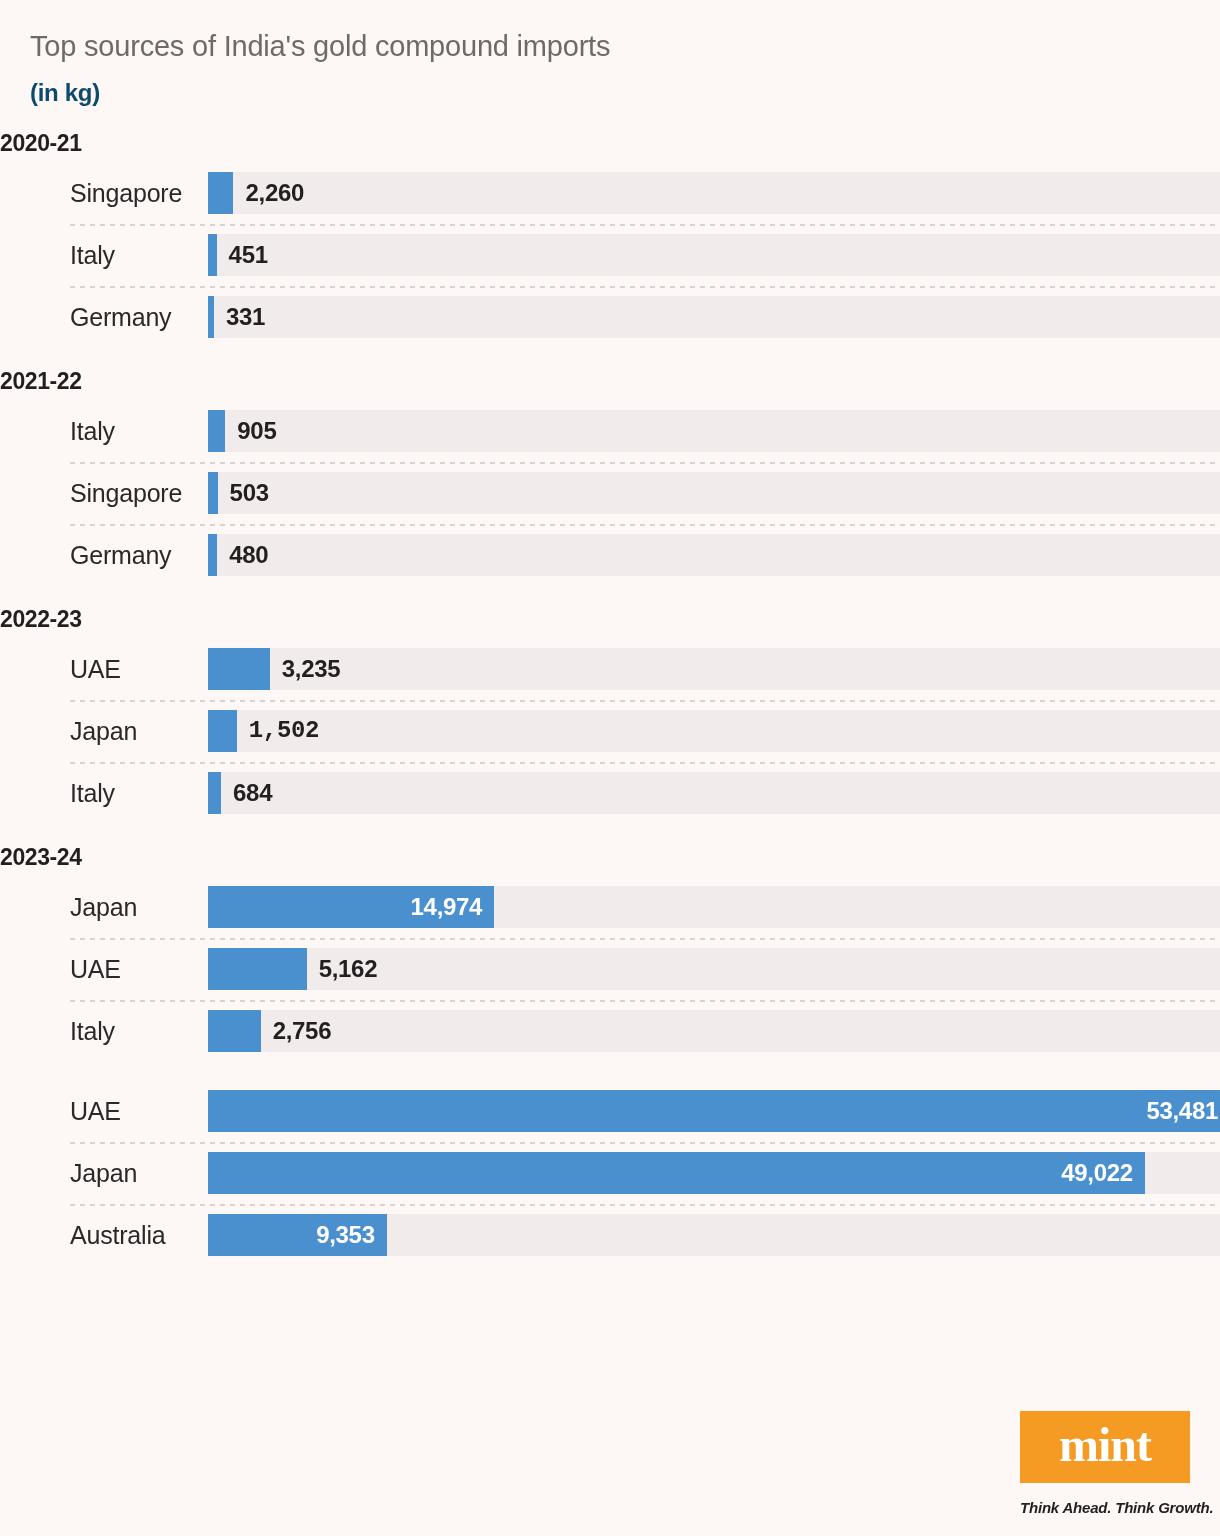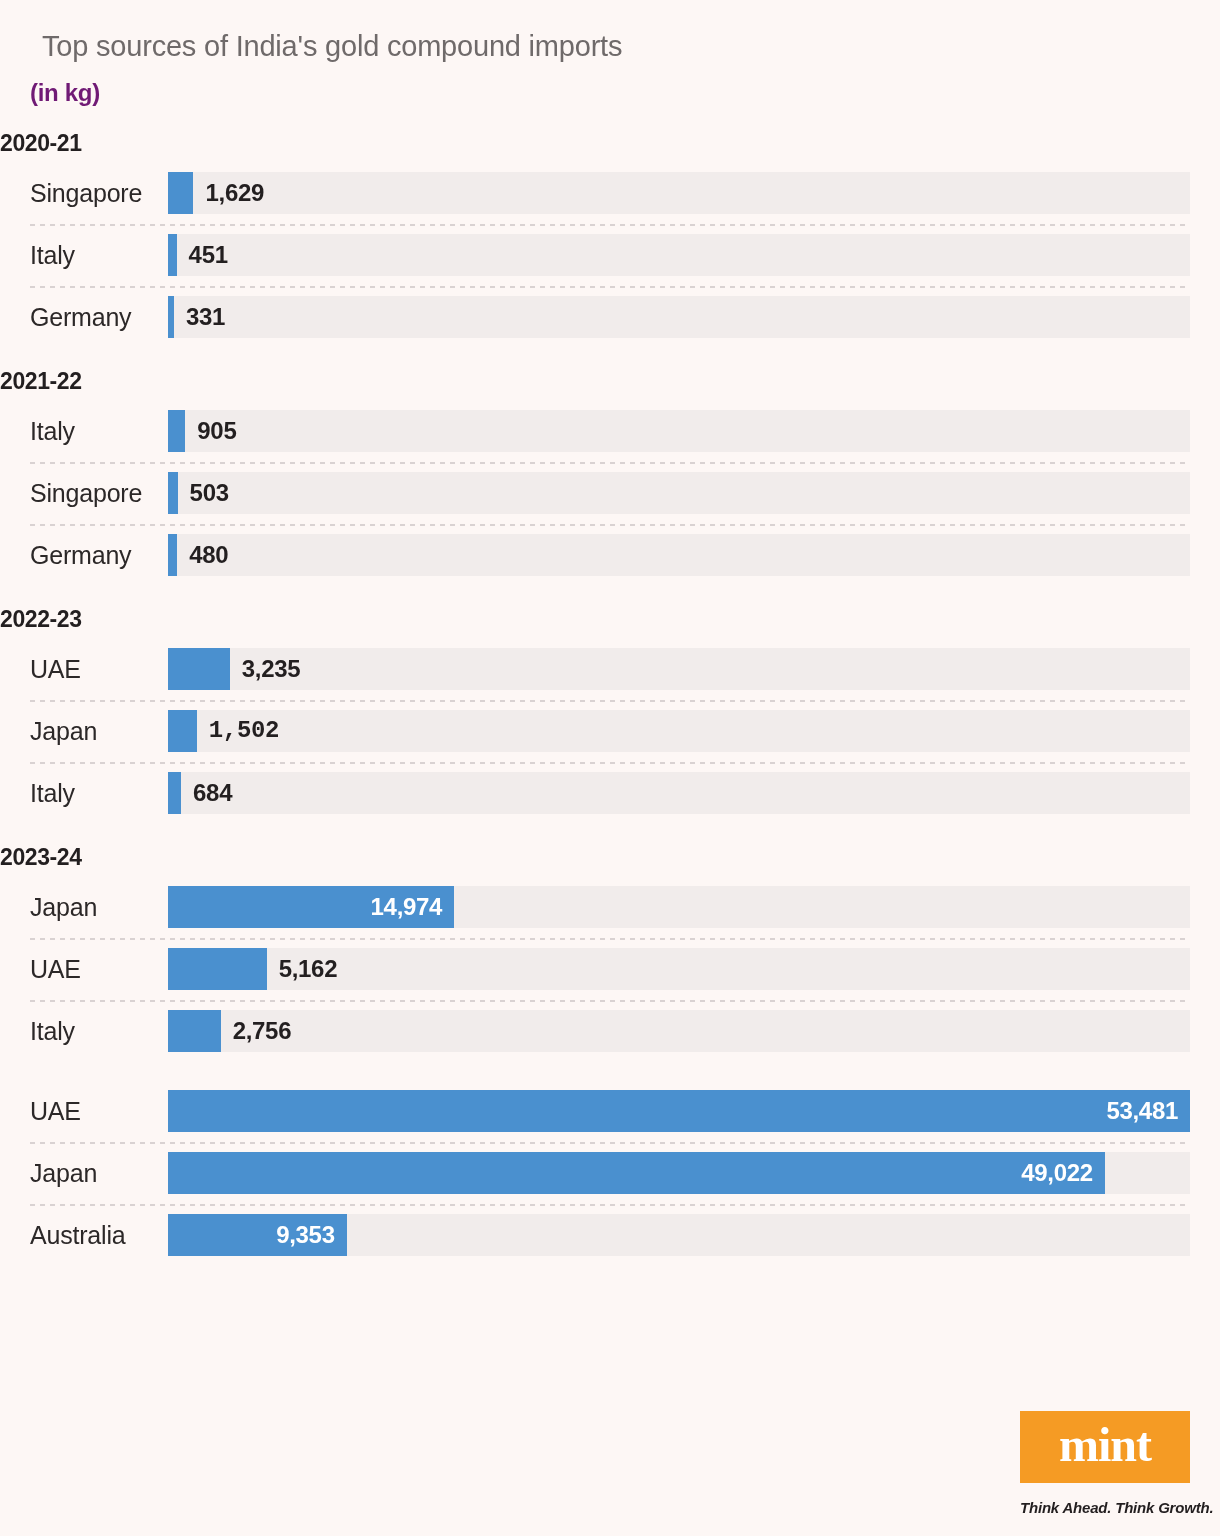--- a/index.html
+++ b/index.html
@@ -20,35 +20,35 @@
     position: relative;
     width: 1220px;
     height: 1536px;
     box-sizing: border-box;
     padding: 0;
   }
 
   
   .title-main {
     position: absolute;
-    left: 42px;
+    left: 30px;
     top: 30px;
     font-size: 29px;
     font-weight: 400;
     color: #6f6a6a;
     letter-spacing: -0.2px;
     white-space: nowrap;
   }
   .title-sub {
     position: absolute;
     left: 30px;
     top: 79px;
     font-size: 24px;
     font-weight: bold;
-    color: #701a75;
+    color: #0c4a6e;
     letter-spacing: -0.3px;
     white-space: nowrap;
   }
 
   
   .groups {
     position: absolute;
     left: 0;
     top: 128px;
     width: 1220px;
@@ -64,20 +64,21 @@
     color: #231f20;
     letter-spacing: -0.4px;
     height: 34px;
     line-height: 30px;
     box-sizing: border-box;
   }
 
   .rows {
     position: relative;
     width: 1028px;
+    padding-left: 40px;
   }
 
   .row {
     position: relative;
     height: 62px;
     width: 1220px;
   }
   .row + .row::before {
     content: "";
     position: absolute;
@@ -186,21 +187,21 @@
   <div class="title-sub">(in kg)</div>
 
   <div class="groups">
       <div class="group">
         <div class="group-title">2020-21</div>
         <div class="rows">
           <div class="row">
             <div class="row-label">Singapore</div>
             <div class="track">
               <div class="bar" style="width: 25.49px;">
-                <span class="bar-value outside">1,629</span>
+                <span class="bar-value outside">2,260</span>
               </div>
             </div>
           </div>
           <div class="row">
             <div class="row-label">Italy</div>
             <div class="track">
               <div class="bar" style="width: 8.62px;">
                 <span class="bar-value outside">451</span>
               </div>
             </div>

